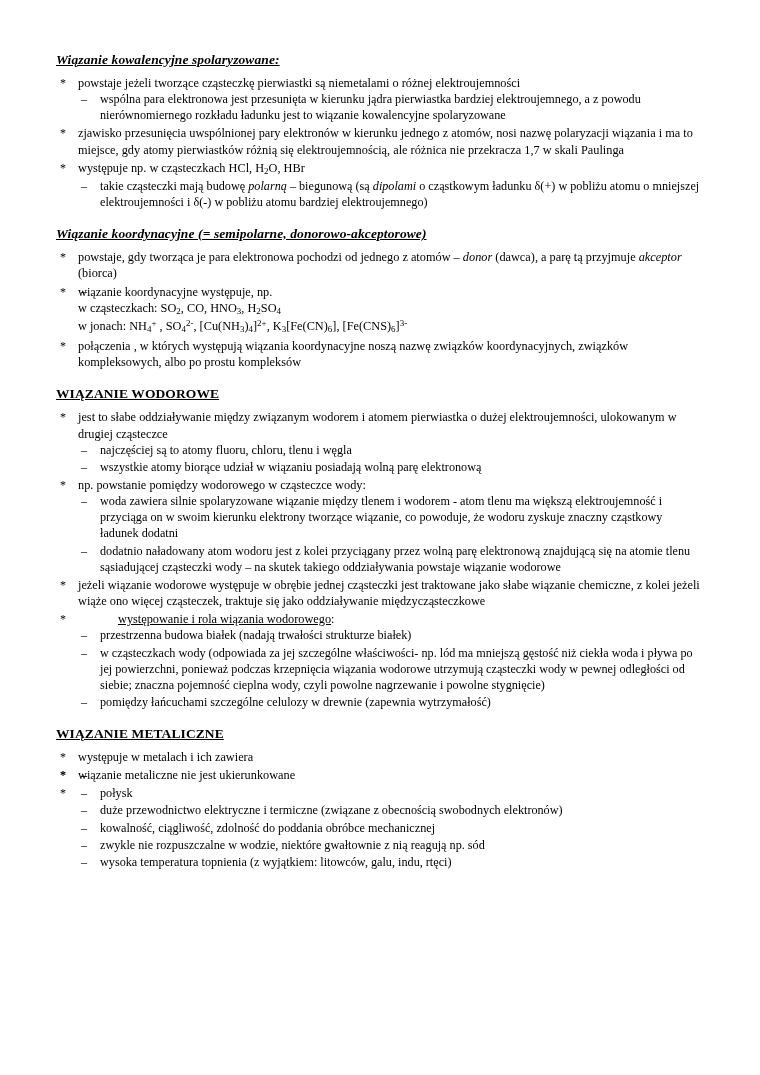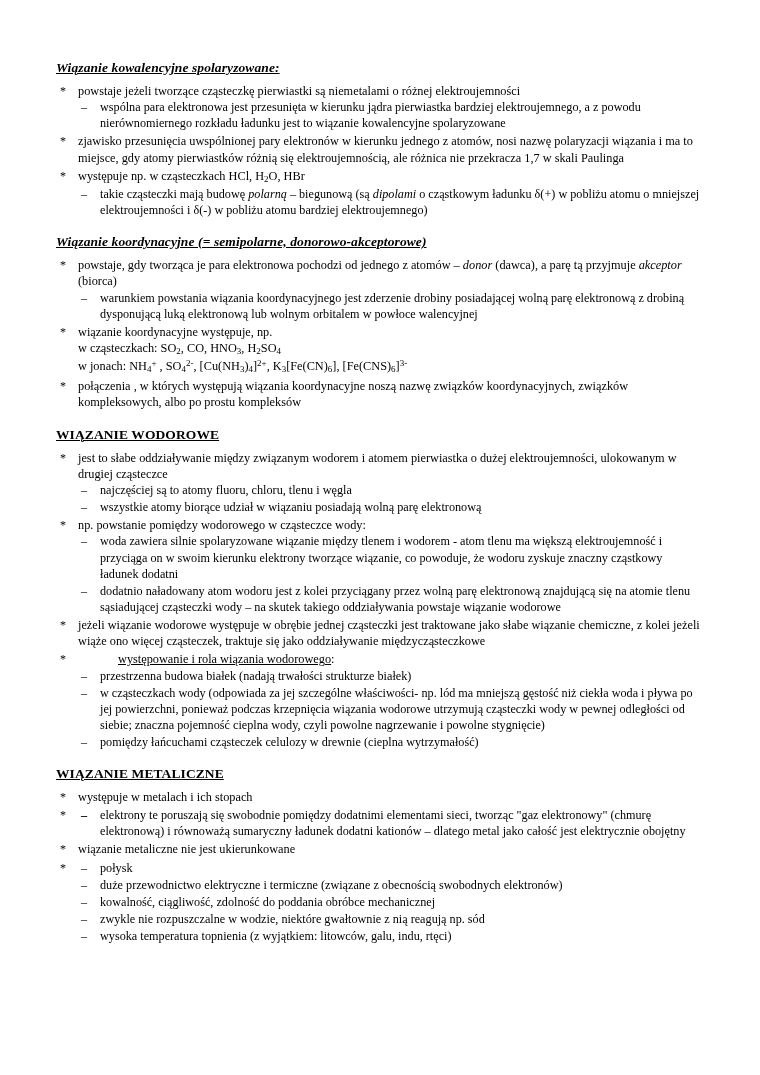--- a/index.html
+++ b/index.html
@@ -17,21 +17,21 @@
     width: 760px;
     min-height: 1075px;
     box-sizing: border-box;
     padding: 44px 56px 30px 56px;
     background: #ffffff;
   }
   h2.section-title {
     font-size: 13.5px;
     font-weight: bold;
     font-style: italic;
-    margin: 16px 0 7px 0;
+    margin: 8px 0 7px 0;
     padding: 0;
     text-decoration: underline;
     letter-spacing: 0.1px;
   }
   h2.section-title.upright {
     font-style: normal;
   }
   .section {
     margin-bottom: 16px;
   }
@@ -96,21 +96,21 @@
           <li><span class="bullet">*</span><span>zjawisko przesunięcia uwspólnionej pary elektronów w kierunku jednego z atomów, nosi nazwę polaryzacji wiązania i ma to miejsce, gdy atomy pierwiastków różnią się elektroujemnością, ale różnica nie przekracza 1,7 w skali Paulinga</span></li>
           <li><span class="bullet">*</span><span>występuje np. w cząsteczkach HCl, H<sub>2</sub>O, HBr</span><ul class="l2">
               <li><span class="dash">–</span><span>takie cząsteczki mają budowę <i>polarną</i> – biegunową (są <i>dipolami</i> o cząstkowym ładunku δ(+) w pobliżu atomu o mniejszej elektroujemności i δ(-) w pobliżu atomu bardziej elektroujemnego)</span></li>
             </ul></li>
         </ul>
       </div>
       <div class="section">
         <h2 class="section-title">Wiązanie koordynacyjne (= semipolarne, donorowo-akceptorowe)</h2>
         <ul class="l1">
           <li><span class="bullet">*</span><span>powstaje, gdy tworząca je para elektronowa pochodzi od jednego z atomów – <i>donor</i> (dawca), a parę tą przyjmuje <i>akceptor</i> (biorca)</span><ul class="l2">
-              <li><span class="dash">–</span><span>warunkiem powstania wiązania koordynacyjnego jest zderzenie drobiny posiadającej wolną parę elektronową z drobiną dysponującą luką elektronową lub wolnym orbitalem w powłoce walencyjnej</span></li>
+              <li><span class="dash">–</span></li>
             </ul></li>
           <li><span class="bullet">*</span><span>wiązanie koordynacyjne występuje, np.</span><div class="lines">
               <div>w cząsteczkach: SO<sub>2</sub>, CO, HNO<sub>3</sub>, H<sub>2</sub>SO<sub>4</sub></div>
               <div>w jonach: NH<sub>4</sub><sup>+</sup> , SO<sub>4</sub><sup>2-</sup>, [Cu(NH<sub>3</sub>)<sub>4</sub>]<sup>2+</sup>, K<sub>3</sub>[Fe(CN)<sub>6</sub>], [Fe(CNS)<sub>6</sub>]<sup>3-</sup></div>
             </div></li>
           <li><span class="bullet">*</span><span>połączenia , w których występują wiązania koordynacyjne noszą nazwę związków koordynacyjnych, związków kompleksowych, albo po prostu kompleksów</span></li>
         </ul>
       </div>
       <div class="section">
         <h2 class="section-title upright">WIĄZANIE WODOROWE</h2>
@@ -120,31 +120,31 @@
               <li><span class="dash">–</span><span>wszystkie atomy biorące udział w wiązaniu posiadają wolną parę elektronową</span></li>
             </ul></li>
           <li><span class="bullet">*</span><span>np. powstanie pomiędzy wodorowego w cząsteczce wody:</span><ul class="l2">
               <li><span class="dash">–</span><span>woda zawiera silnie spolaryzowane wiązanie między tlenem i wodorem - atom tlenu ma większą elektroujemność i przyciąga on w swoim kierunku elektrony tworzące wiązanie, co powoduje, że wodoru zyskuje znaczny cząstkowy ładunek dodatni</span></li>
               <li><span class="dash">–</span><span>dodatnio naładowany atom wodoru jest z kolei przyciągany przez wolną parę elektronową znajdującą się na atomie tlenu sąsiadującej cząsteczki wody – na skutek takiego oddziaływania powstaje wiązanie wodorowe</span></li>
             </ul></li>
           <li><span class="bullet">*</span><span>jeżeli wiązanie wodorowe występuje w obrębie jednej cząsteczki jest traktowane jako słabe wiązanie chemiczne, z kolei jeżeli wiąże ono więcej cząsteczek, traktuje się jako oddziaływanie międzycząsteczkowe</span></li>
           <li><span class="bullet">*</span><span><span class="u">występowanie i rola wiązania wodorowego</span>:</span><ul class="l2">
               <li><span class="dash">–</span><span>przestrzenna budowa białek (nadają trwałości strukturze białek)</span></li>
               <li><span class="dash">–</span><span>w cząsteczkach wody (odpowiada za jej szczególne właściwości- np. lód ma mniejszą gęstość niż ciekła woda i pływa po jej powierzchni, ponieważ podczas krzepnięcia wiązania wodorowe utrzymują cząsteczki wody w pewnej odległości od siebie; znaczna pojemność cieplna wody, czyli powolne nagrzewanie i powolne stygnięcie)</span></li>
-              <li><span class="dash">–</span><span>pomiędzy łańcuchami cząsteczek celulozy w drewnie (cieplna wytrzymałość)</span></li>
+              <li><span class="dash">–</span><span>pomiędzy łańcuchami szczególne celulozy w drewnie (zapewnia wytrzymałość)</span></li>
             </ul></li>
         </ul>
       </div>
       <div class="section">
         <h2 class="section-title upright">WIĄZANIE METALICZNE</h2>
         <ul class="l1">
-          <li><span class="bullet">*</span><span>występuje w metalach i ich stopach</span></li>
+          <li><span class="bullet">*</span><span>występuje w metalach i ich zawiera</span></li>
           <li><span class="bullet">*</span><ul class="l2">
               <li><span class="dash">–</span></li>
-              <li><span class="dash">–</span><span>elektrony te poruszają się swobodnie pomiędzy dodatnimi elementami sieci, tworząc "gaz elektronowy" (chmurę elektronową) i  równoważą sumaryczny ładunek dodatni kationów – dlatego metal jako całość jest elektrycznie obojętny</span></li>
+              <li><span class="dash">–</span></li>
             </ul></li>
           <li><span class="bullet">*</span><span>wiązanie metaliczne nie jest ukierunkowane</span></li>
           <li><span class="bullet">*</span><ul class="l2">
               <li><span class="dash">–</span><span>połysk</span></li>
               <li><span class="dash">–</span><span>duże przewodnictwo elektryczne i termiczne (związane z obecnością swobodnych elektronów)</span></li>
               <li><span class="dash">–</span><span>kowalność, ciągliwość, zdolność do poddania obróbce mechanicznej</span></li>
               <li><span class="dash">–</span><span>zwykle nie rozpuszczalne w wodzie, niektóre gwałtownie z nią reagują np. sód</span></li>
               <li><span class="dash">–</span><span>wysoka temperatura topnienia (z wyjątkiem: litowców, galu, indu, rtęci)</span></li>
             </ul></li>
         </ul>

